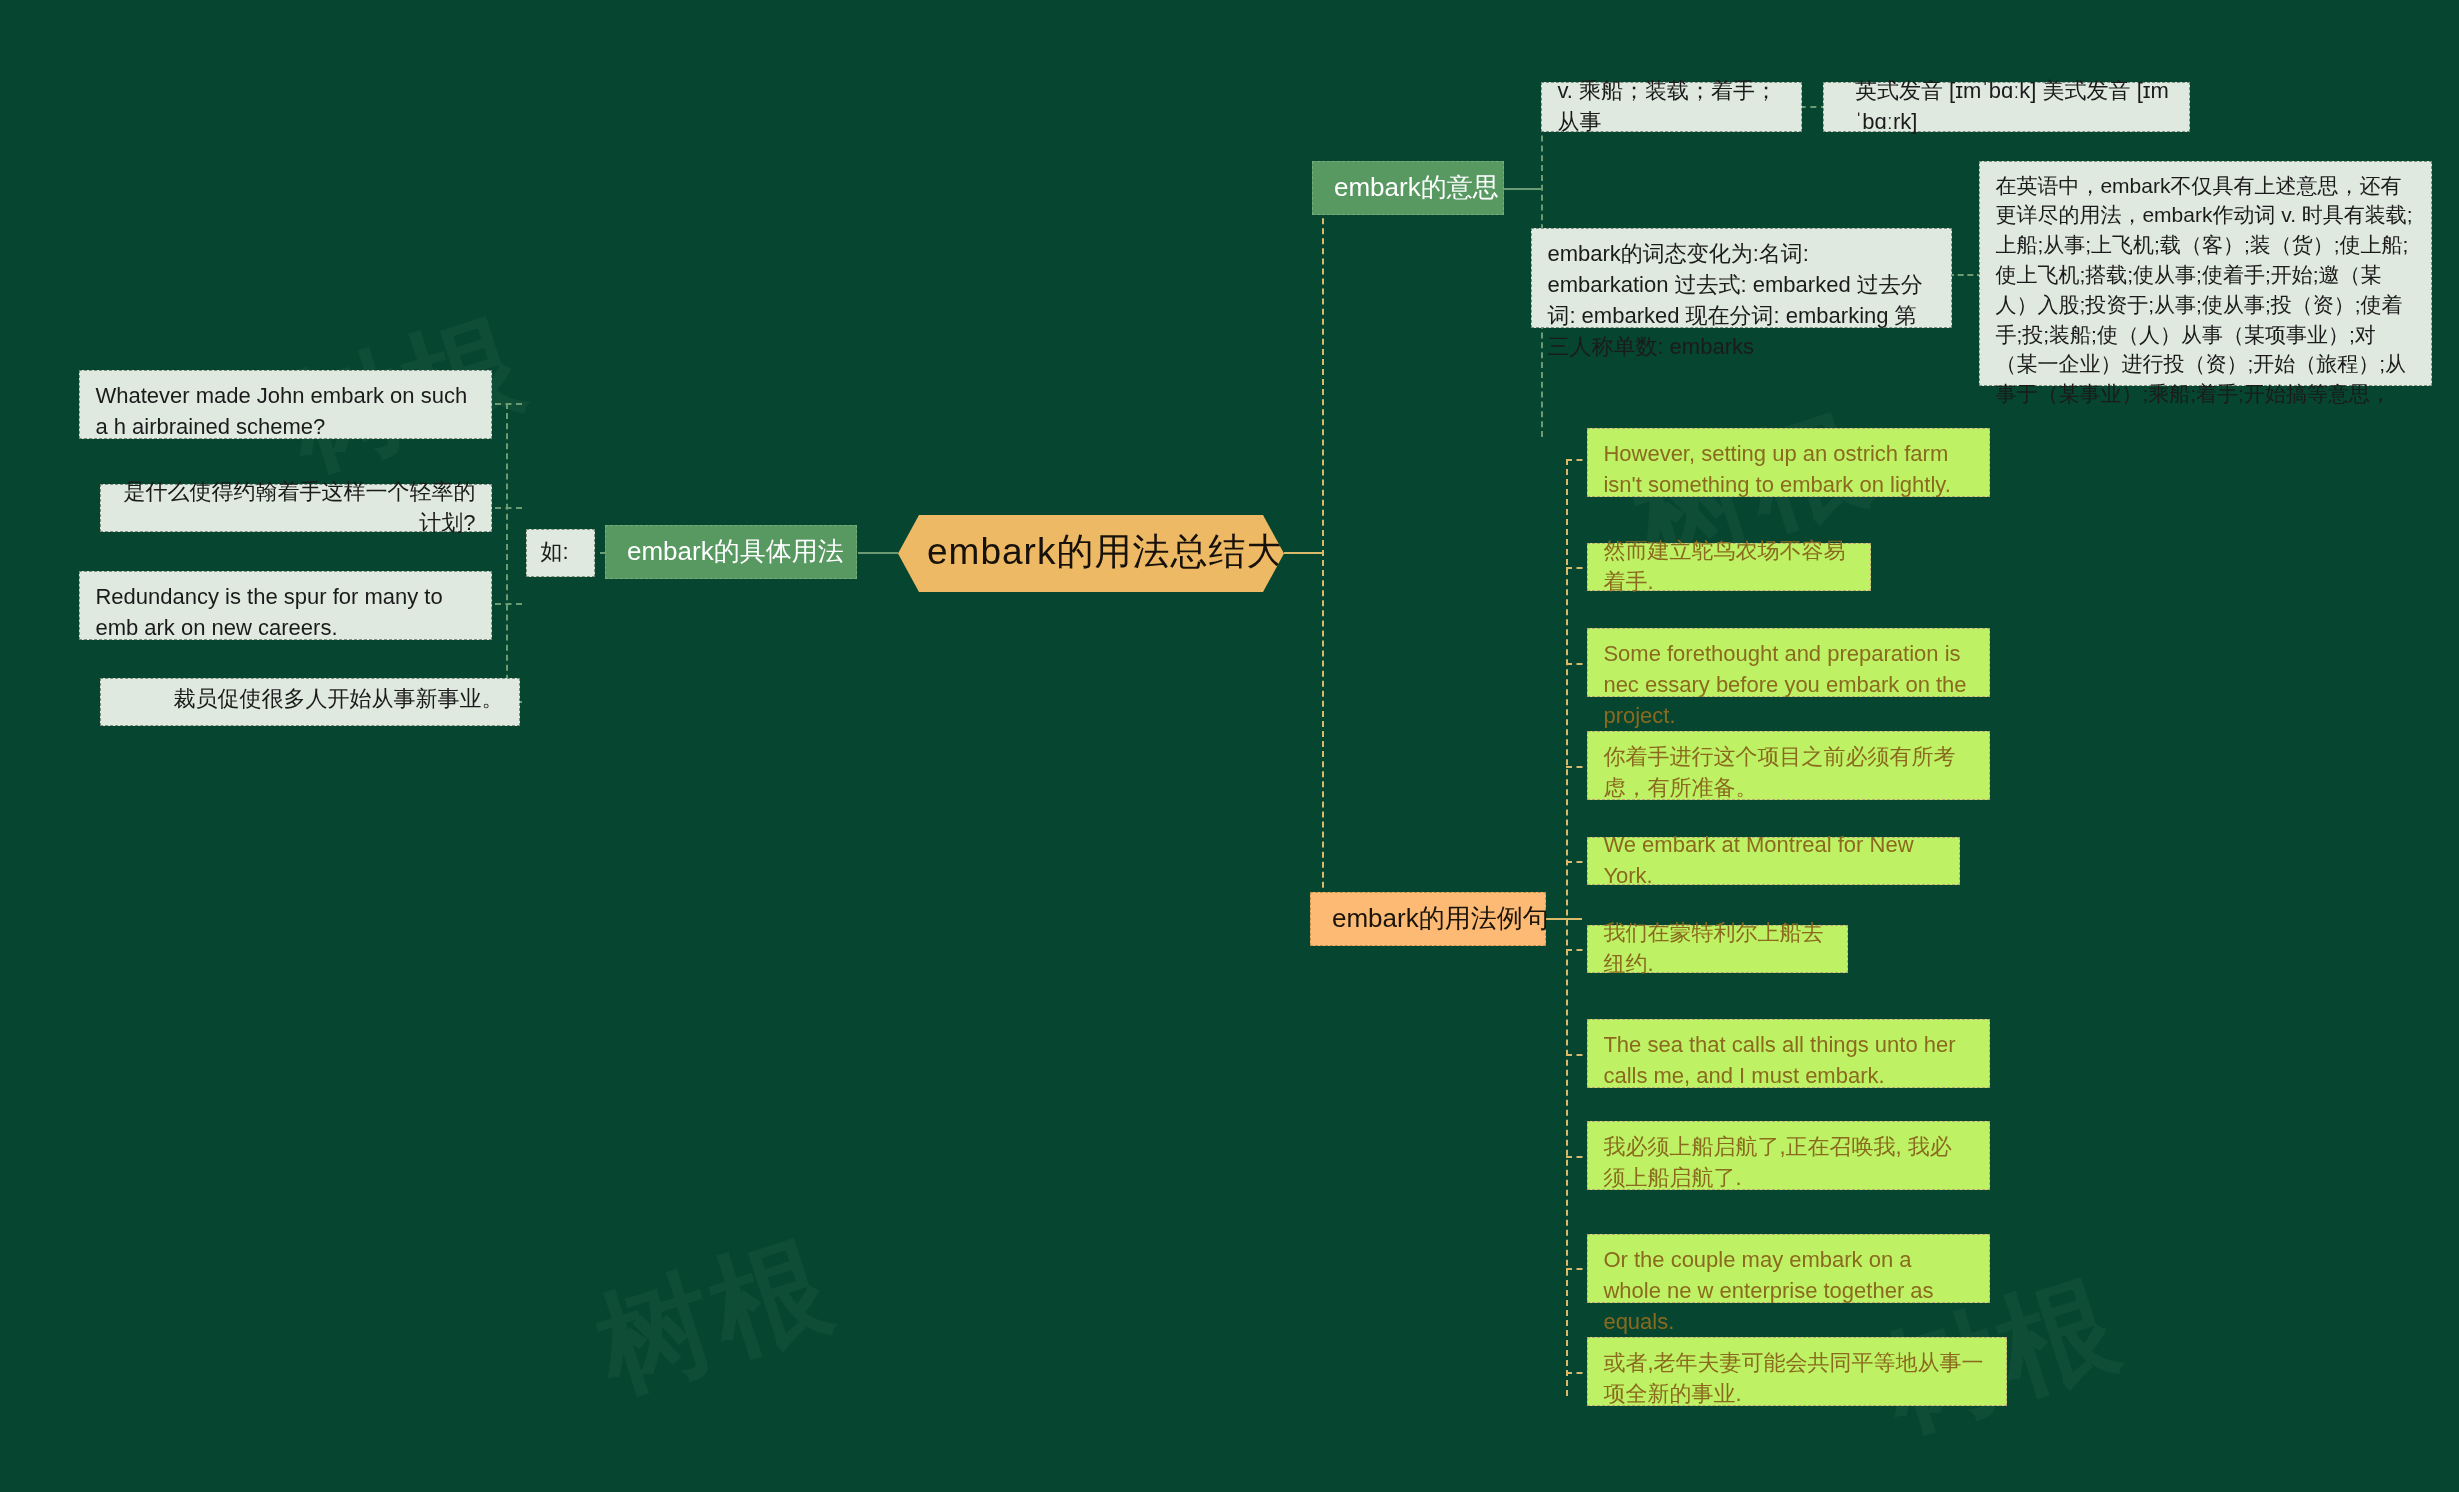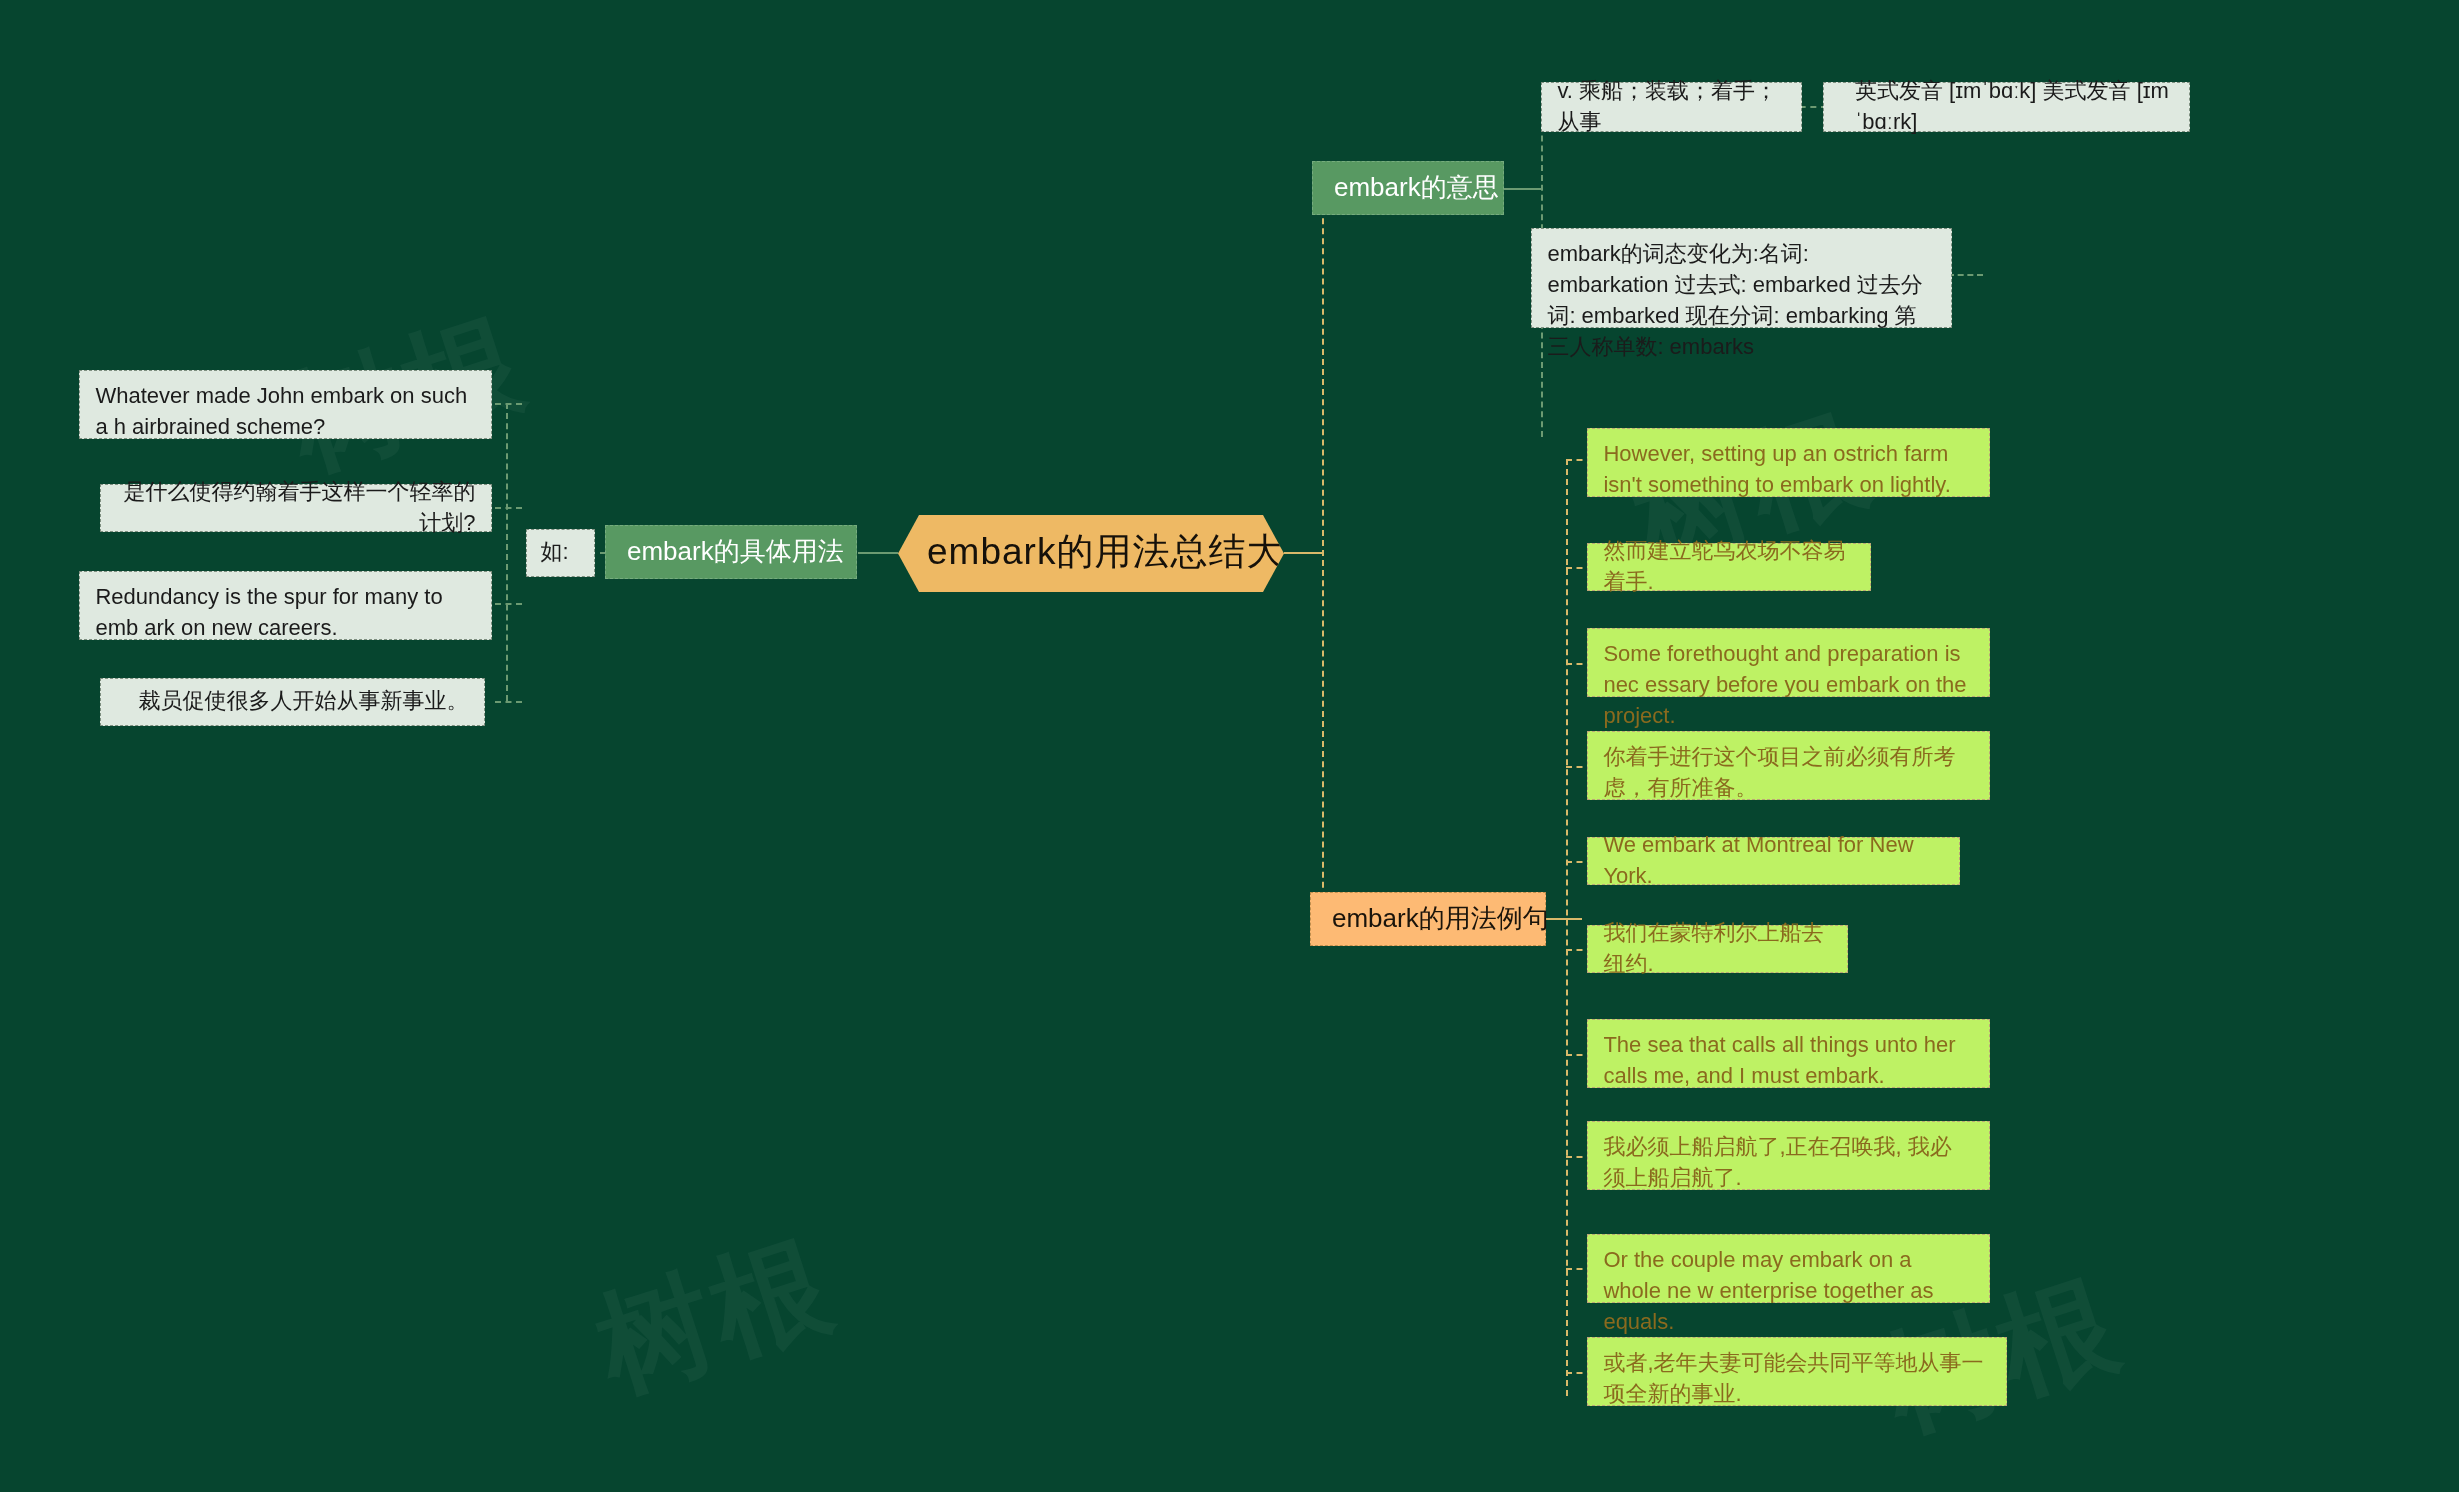--- a/index.html
+++ b/index.html
@@ -185,34 +185,37 @@
   </div>
 
   <div class="node leaf-mint" style="left:1823px; top:82px; width:367px; height:50px;padding-left:31px;">
     <span class="txt">英式发音 [ɪmˈbɑːk] 美式发音 [ɪmˈbɑːrk]</span>
   </div>
 
   <div class="node leaf-mint" style="left:1531px; top:228px; width:421px; height:100px; align-items:flex-start;">
     <span class="txt">embark的词态变化为:名词: embarkation 过去式: embarked 过去分词: embarked 现在分词: embarking 第三人称单数: embarks</span>
   </div>
 
+  <div class="node leaf-mint" style="left:1979px; top:161px; width:453px; height:225px; align-items:flex-start; font-size:21px;">
+    <span class="txt">在英语中，embark不仅具有上述意思，还有更详尽的用法，embark作动词 v. 时具有装载;上船;从事;上飞机;载（客）;装（货）;使上船;使上飞机;搭载;使从事;使着手;开始;邀（某人）入股;投资于;从事;使从事;投（资）;使着手;投;装船;使（人）从事（某项事业）;对（某一企业）进行投（资）;开始（旅程）;从事于（某事业）;乘船;着手;开始搞等意思，</span>
+  </div>
 
   <div class="node leaf-mint" style="left:79px; top:370px; width:413px; height:69px; align-items:flex-start;">
     <span class="txt">Whatever made John embark on such a h airbrained scheme?</span>
   </div>
 
   <div class="node leaf-mint" style="left:100px; top:484px; width:392px; height:48px;">
     <span class="txt ta-right">是什么使得约翰着手这样一个轻率的计划?</span>
   </div>
 
   <div class="node leaf-mint" style="left:79px; top:571px; width:413px; height:69px; align-items:flex-start;">
     <span class="txt">Redundancy is the spur for many to emb ark on new careers.</span>
   </div>
 
-  <div class="node leaf-mint" style="left:100px; top:678px; width:385px; height:48px;">
+  <div class="node leaf-mint" style="left:100px; top:678px; width:420px; height:48px;font-family:Liberation Mono, monospace;">
     <span class="txt ta-right">裁员促使很多人开始从事新事业。</span>
   </div>
 
   <div class="node leaf-cream" style="left:1587px; top:428px; width:403px; height:69px; align-items:flex-start;">
     <span class="txt">However, setting up an ostrich farm isn't something to embark on lightly.</span>
   </div>
 
   <div class="node leaf-cream" style="left:1587px; top:543px; width:284px; height:48px;">
     <span class="txt">然而建立鸵鸟农场不容易着手.</span>
   </div>

